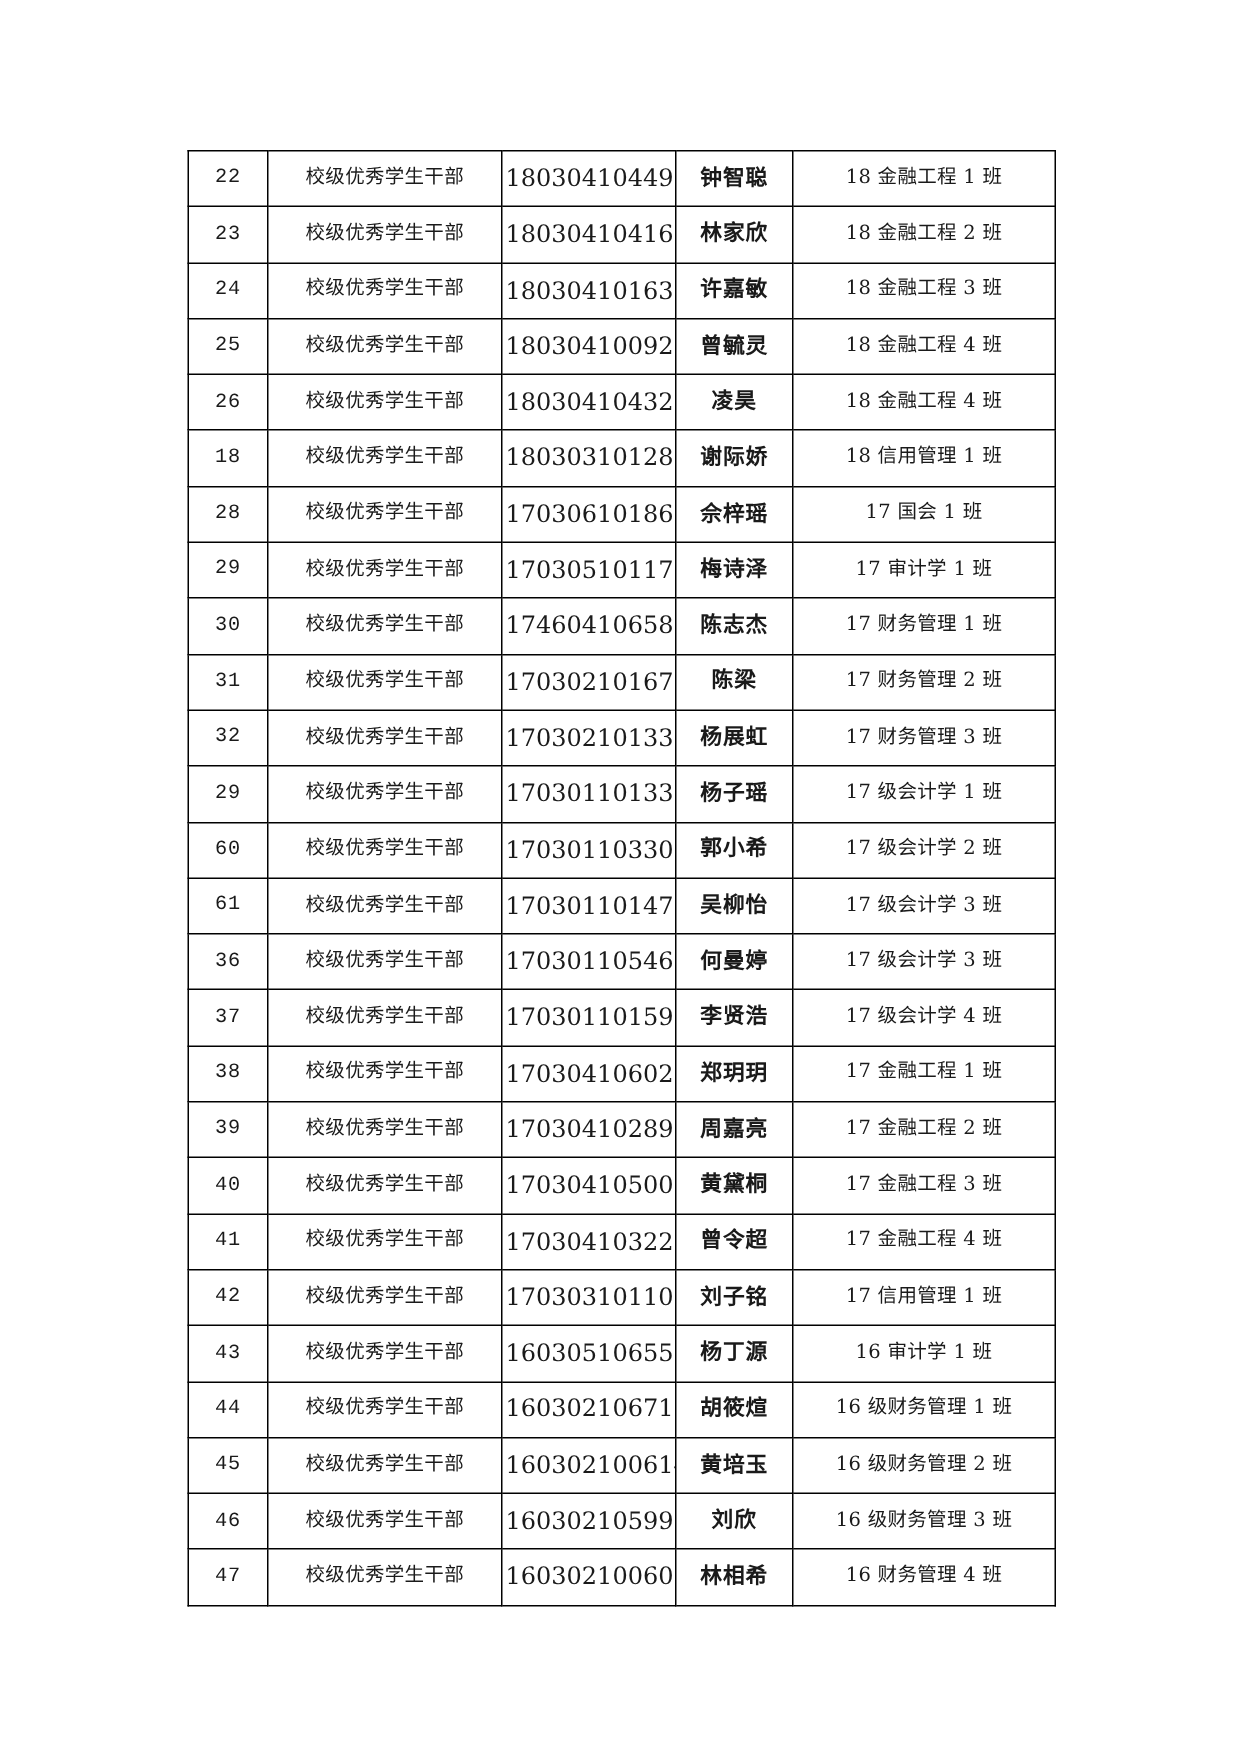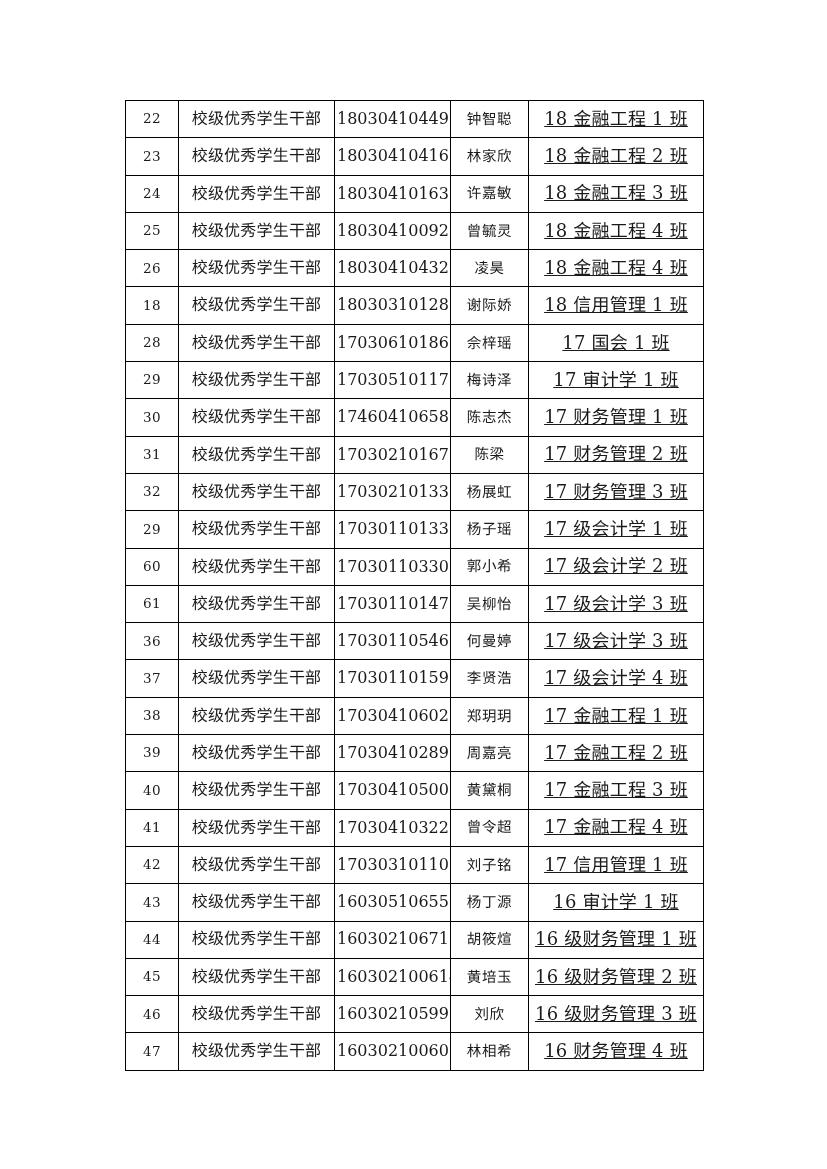--- a/index.html
+++ b/index.html
@@ -48,37 +48,38 @@
     text-align: center;
     vertical-align: middle;
     line-height: 1.15;
     white-space: nowrap;
     overflow: hidden;
   }
 
   .cell-index {
     font-size: 13.5px;
     letter-spacing: 0.5px;
+    font-family: Liberation Mono, monospace;
   }
 
   .cell-honor {
-    font-size: 16px;
+    font-size: 13px;
     letter-spacing: 0.2px;
     margin-top: 15px;
   }
 
   .cell-name {
     font-size: 14.5px;
     letter-spacing: 0.6px;
+    font-weight: bold;
   }
 
   .cell-class {
-    font-size: 18px;
+    font-size: 13px;
     letter-spacing: 0.2px;
-    text-decoration: underline;
   }
 </style>
 </head>
 <body>
 
 <div class="page">
   <table class="roster-table">
     <colgroup>
       <col class="col-index">
       <col class="col-honor">

